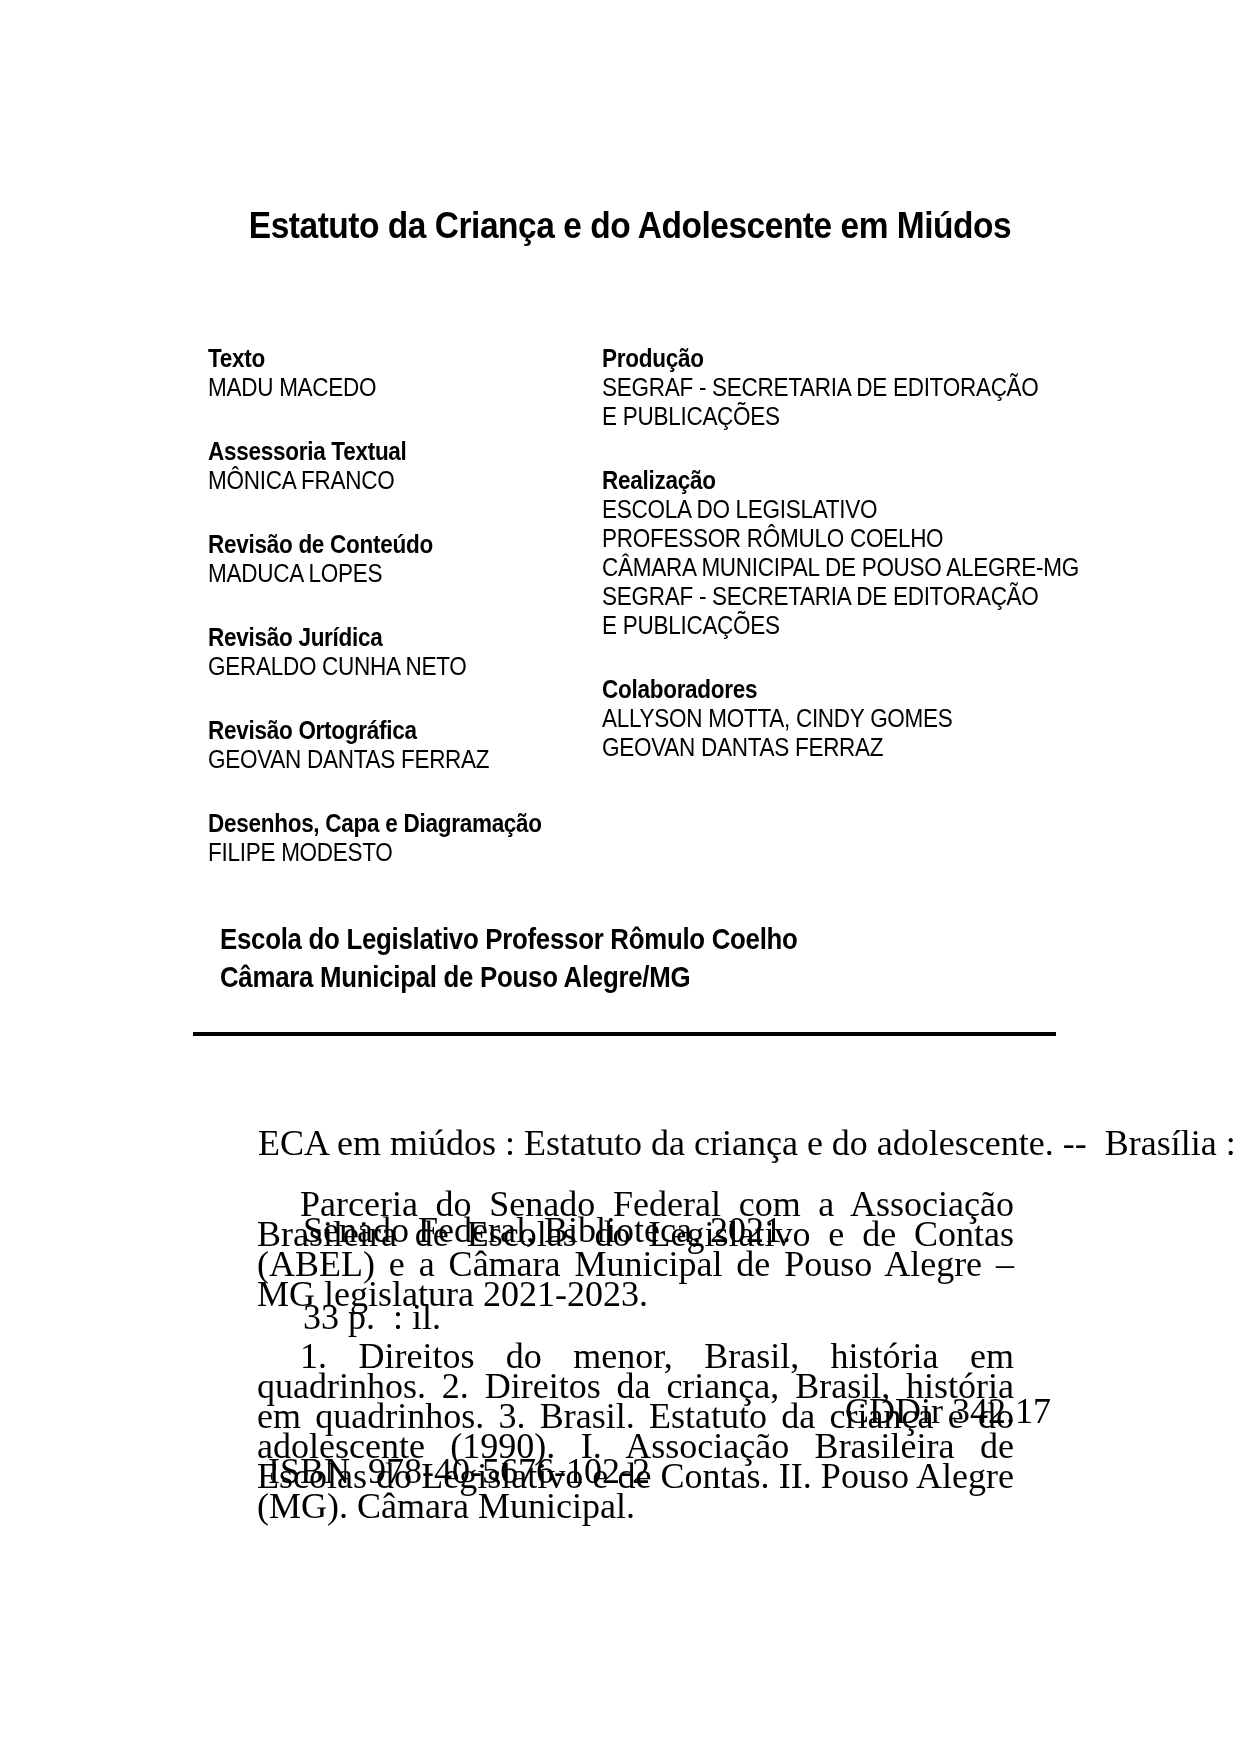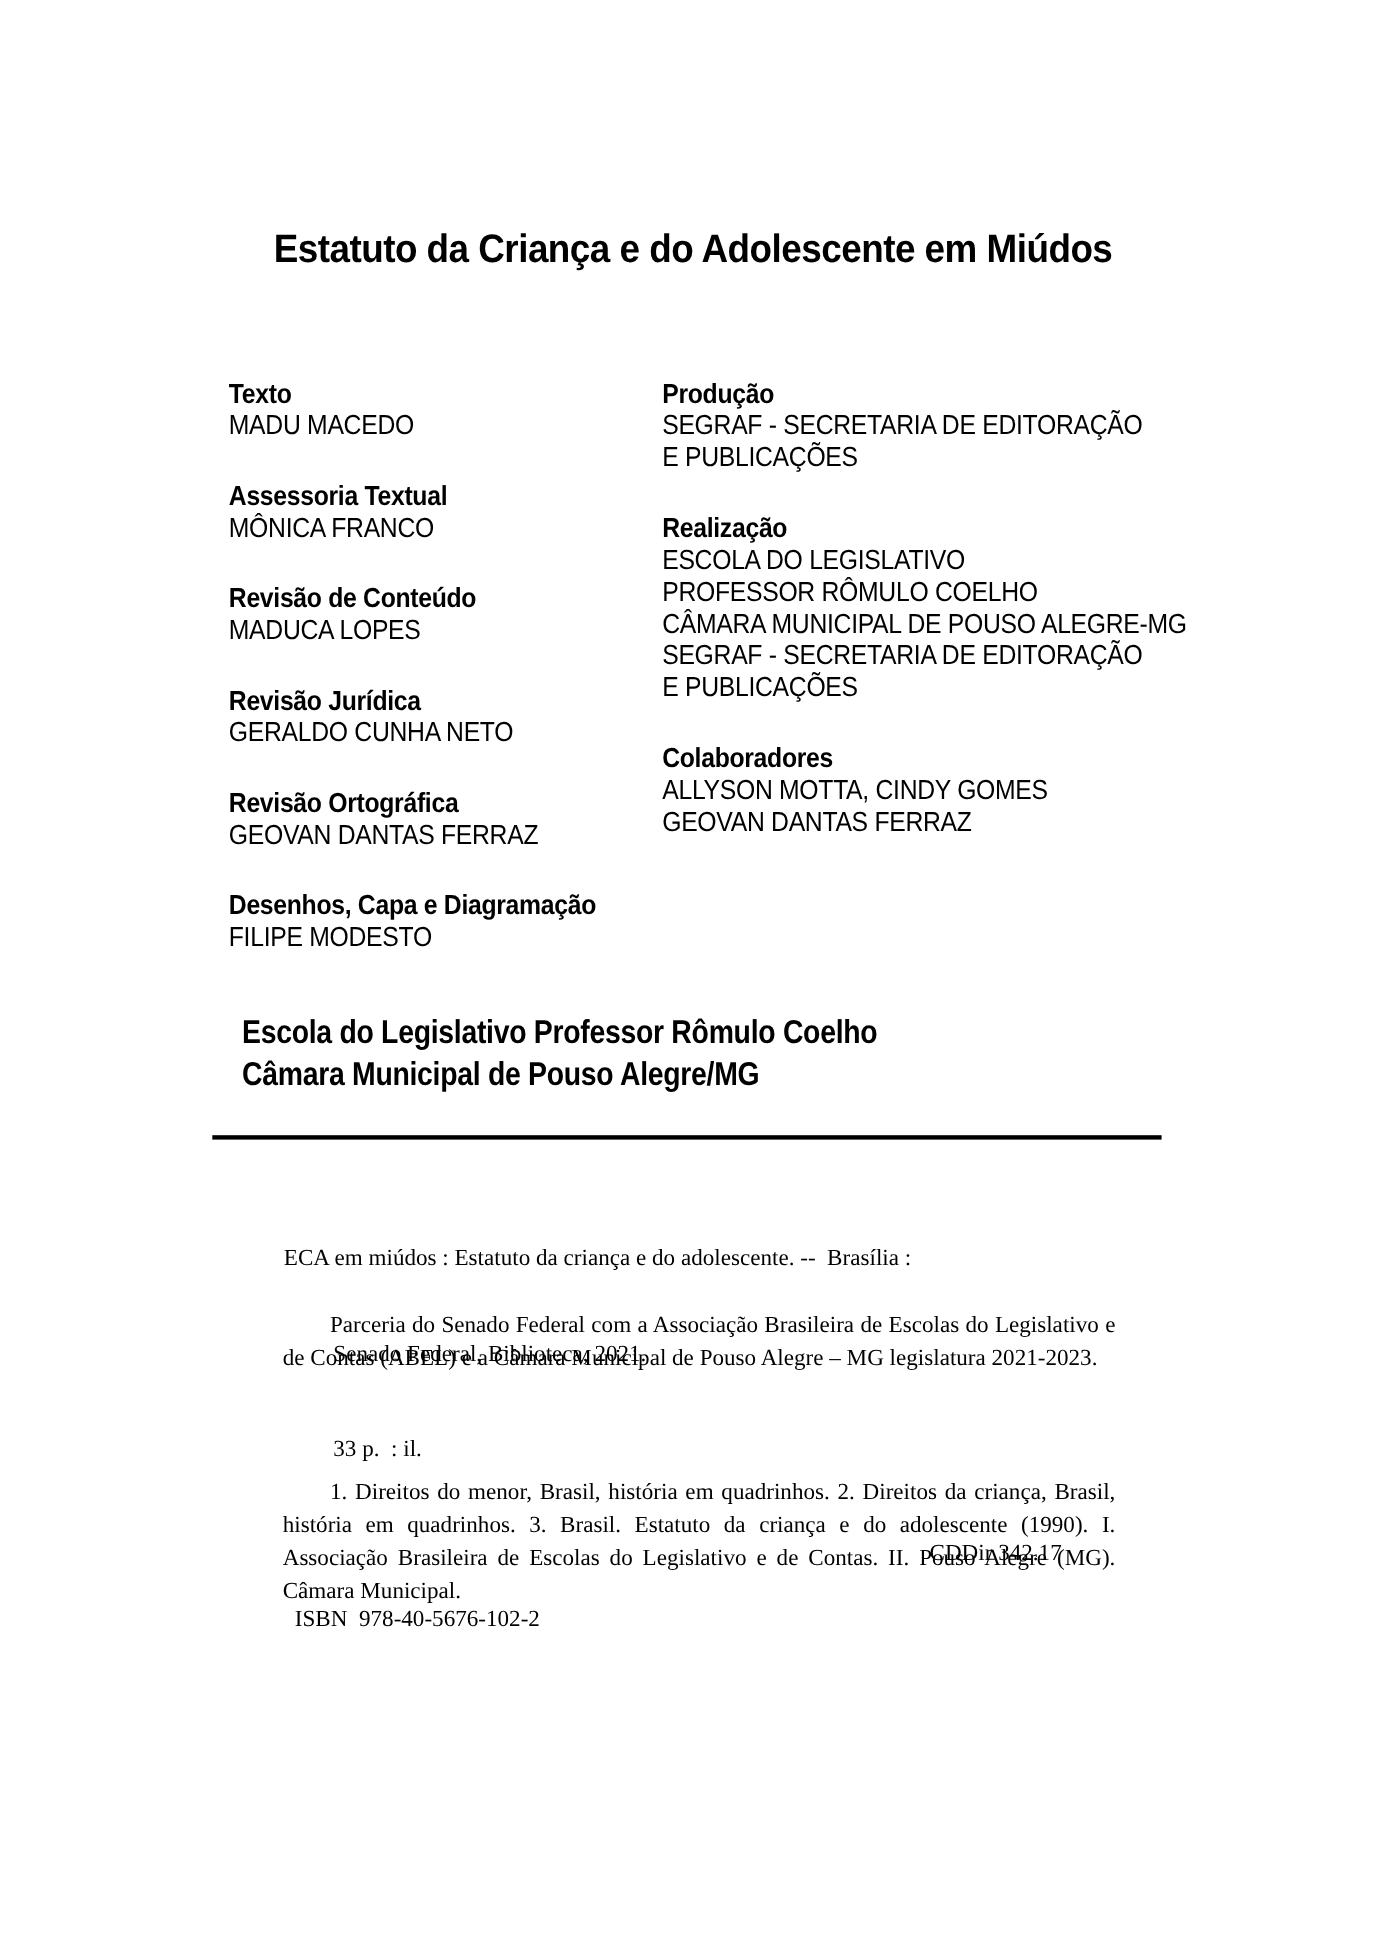--- a/index.html
+++ b/index.html
@@ -38,21 +38,21 @@
     letter-spacing:-0.3px; white-space:nowrap;
     transform:scaleX(0.86); transform-origin:left top;
   }
   
   .rule {
     position:absolute; left:193px; width:863px; height:4px;
     background:#000000;
   }
   .rule.top    { top:1032px; }
   .rule.bottom { top:1612px; }
-  .serif { font-family:"Liberation Serif", serif; font-size:21px; color:#000; }
+  .serif { font-family:"Liberation Serif", serif; font-size:36px; color:#000; }
   .catalog-entry {
     position:absolute; left:258px; top:1071px;
     line-height:29px; white-space:pre;
   }
   .catalog-entry .cont { margin-left:45px; }
   .catalog-para {
     position:absolute; left:257px; width:757px;
     line-height:30px; text-align:justify; text-indent:43px;
   }
   .para-partnership { top:1189px; }

